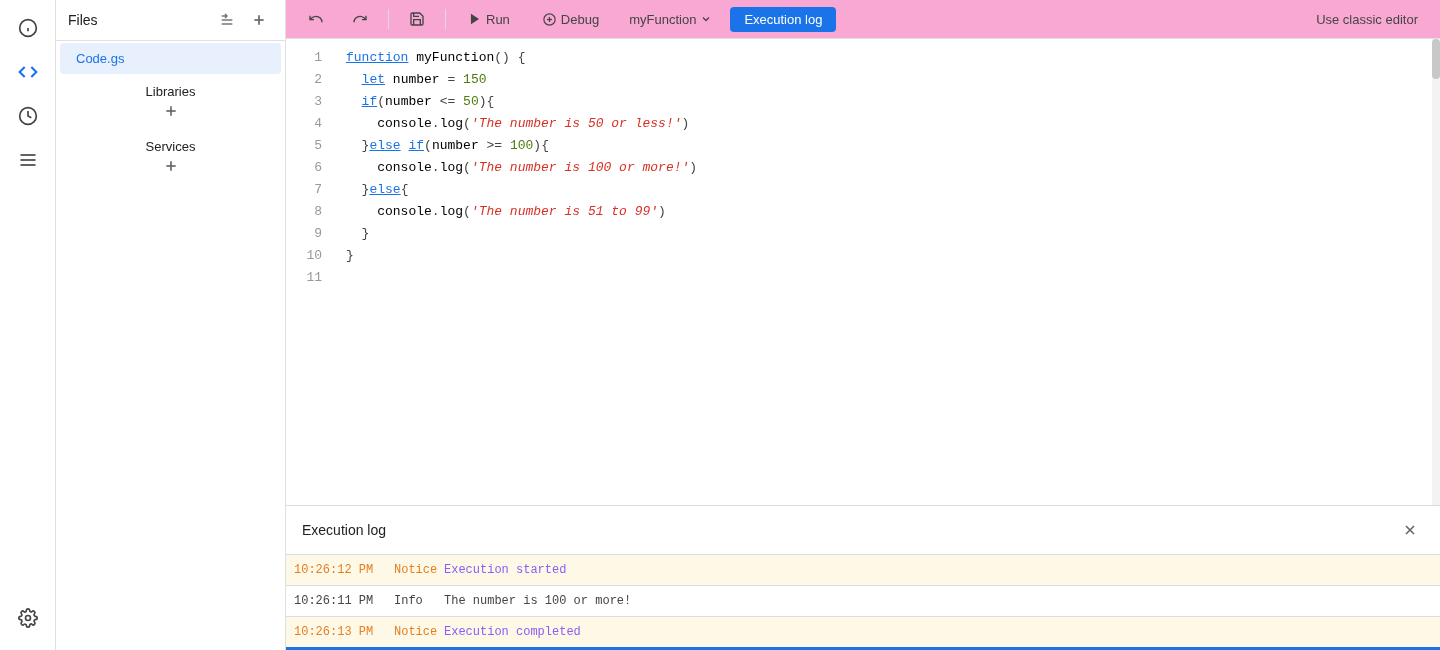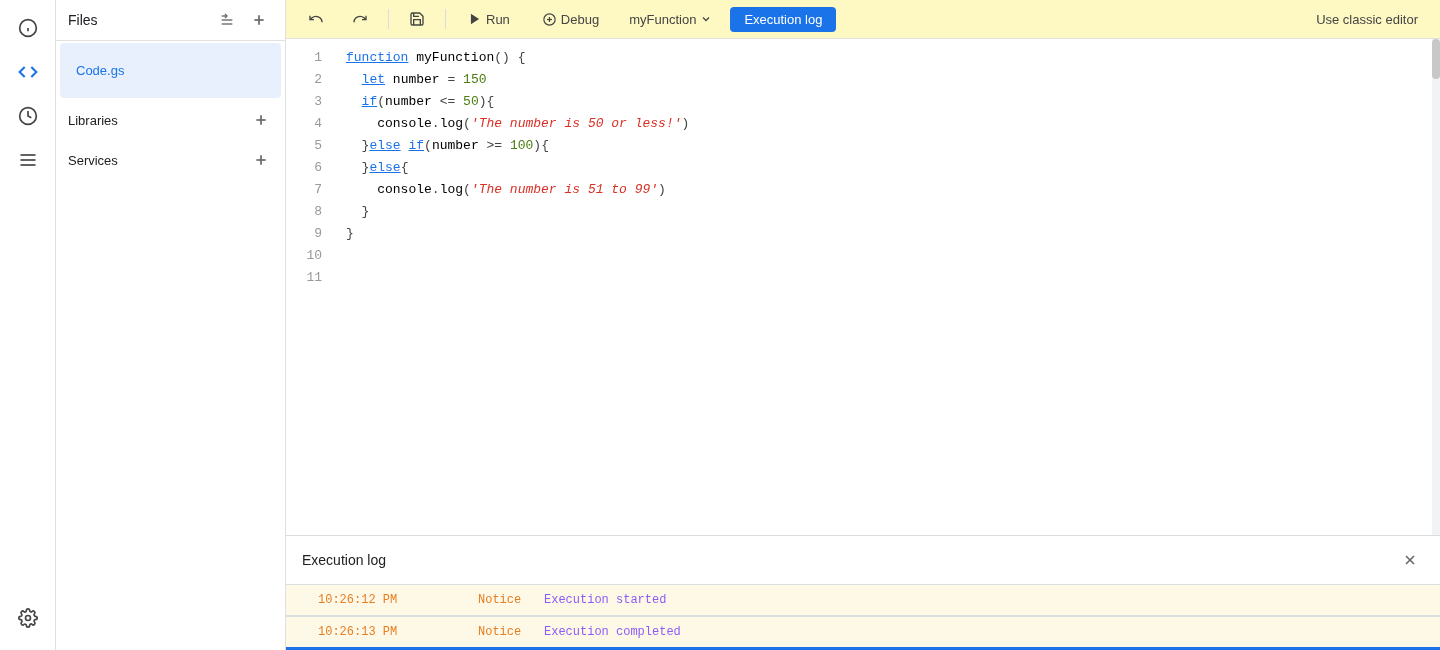--- a/index.html
+++ b/index.html
@@ -61,40 +61,41 @@
       align-items: center;
       justify-content: center;
       cursor: pointer;
       color: #666;
       border-radius: 3px;
     }
 
     .file-item {
       display: flex;
       align-items: center;
-      padding: 20px 16px;
+      padding: 8px 16px;
       cursor: pointer;
       font-size: 13px;
       color: #202124;
       border-radius: 4px;
       margin: 2px 4px;
     }
     .file-item.active {
       background: #e8f0fe;
       color: #1a73e8;
     }
 
     .section-header {
       display: flex;
       align-items: center;
       padding: 8px 12px;
       font-size: 13px;
       color: #202124;
       font-weight: 500;
       cursor: pointer;
+      flex-direction: column;
     }
     .section-header .section-label { flex: 1; }
     .add-btn {
       width: 24px;
       height: 24px;
       display: flex;
       align-items: center;
       justify-content: center;
       cursor: pointer;
       color: #666;
@@ -107,21 +108,21 @@
       flex-direction: column;
     }
 
     
     .toolbar {
       display: flex;
       align-items: center;
       padding: 6px 12px;
       border-bottom: 1px solid #e0e0e0;
       gap: 8px;
-      background: #fef9c3;
+      background: #f9a8d4;
     }
     .toolbar-btn {
       display: flex;
       align-items: center;
       gap: 4px;
       padding: 5px 10px;
       border: none;
       background: transparent;
       cursor: pointer;
       font-size: 13px;
@@ -241,33 +242,32 @@
       align-items: center;
       justify-content: center;
       cursor: pointer;
       color: #666;
       border-radius: 3px;
     }
 
     .log-entry {
       display: flex;
       align-items: flex-end;
-      padding: 8px 32px;
+      padding: 8px 8px;
       font-family: 'Courier New', monospace;
       font-size: 12px;
-      gap: 16px;
     }
     .log-entry.notice {
       background: #fef9e7;
     }
     .log-entry.info {
       background: #fff;
     }
     .log-time { color: #e67e22; min-width: 100px; }
-    .log-level-notice { color: #e67e22; min-width: 50px; margin-left: 44px; }
+    .log-level-notice { color: #e67e22; min-width: 50px; }
     .log-level-info { color: #444; min-width: 50px; }
     .log-msg-notice { color: #8b5cf6; }
     .log-msg-info { color: #444; }
     .log-separator {
       height: 1px;
       background: #dadce0;
     }
     .blue-bar {
       height: 3px;
       background: #1a73e8;
@@ -425,20 +425,21 @@
         <div class="line-number">9</div>
         <div class="line-number">10</div>
         <div class="line-number">11</div>
       </div>
       <div class="code-lines">
         <div class="code-line"><span class="kw">function</span> <span>myFunction</span><span class="op">() {</span></div>
         <div class="code-line">  <span class="kw">let</span> <span>number</span> <span class="op">=</span> <span class="num">150</span></div>
         <div class="code-line">  <span class="kw">if</span><span class="op">(</span><span>number</span> <span class="op">&lt;=</span> <span class="num">50</span><span class="op">){</span></div>
         <div class="code-line">    <span>console</span><span class="op">.</span><span>log</span><span class="op">(</span><span class="str-red">'The number is 50 or less!'</span><span class="op">)</span></div>
         <div class="code-line">  <span class="op">}</span><span class="kw">else</span> <span class="kw">if</span><span class="op">(</span><span>number</span> <span class="op">&gt;=</span> <span class="num">100</span><span class="op">){</span></div>
+        <div class="code-line">    <span>console</span><span class="op">.</span><span>log</span><span class="op">(</span><span class="str-red">'The number is 100 or more!'</span><span class="op">)</span></div>
         <div class="code-line">  <span class="op">}</span><span class="kw">else</span><span class="op">{</span></div>
         <div class="code-line">    <span>console</span><span class="op">.</span><span>log</span><span class="op">(</span><span class="str-red">'The number is 51 to 99'</span><span class="op">)</span></div>
         <div class="code-line">  <span class="op">}</span></div>
         <div class="code-line"><span class="op">}</span></div>
         <div class="code-line">&nbsp;</div>
       </div>
     </div>
 
     <div style="position:absolute;right:0;top:0;width:8px;height:100%;background:#f1f3f4;">
       <div style="width:8px;height:40px;background:#c8c8c8;border-radius:4px;"></div>
@@ -455,20 +456,25 @@
         </svg>
       </div>
     </div>
 
     <div class="log-entry notice">
       <span class="log-time">10:26:12 PM</span>
       <span class="log-level-notice">Notice</span>
       <span class="log-msg-notice">Execution started</span>
     </div>
     <div class="log-separator"></div>
+    <div class="log-entry info">
+      <span class="log-time" style="color:#444;">10:26:11 PM</span>
+      <span class="log-level-info">Info</span>
+      <span class="log-msg-info">The number is 100 or more!</span>
+    </div>
     <div class="log-separator"></div>
     <div class="log-entry notice">
       <span class="log-time">10:26:13 PM</span>
       <span class="log-level-notice">Notice</span>
       <span class="log-msg-notice">Execution completed</span>
     </div>
     <div class="blue-bar"></div>
   </div>
 </div>
 

